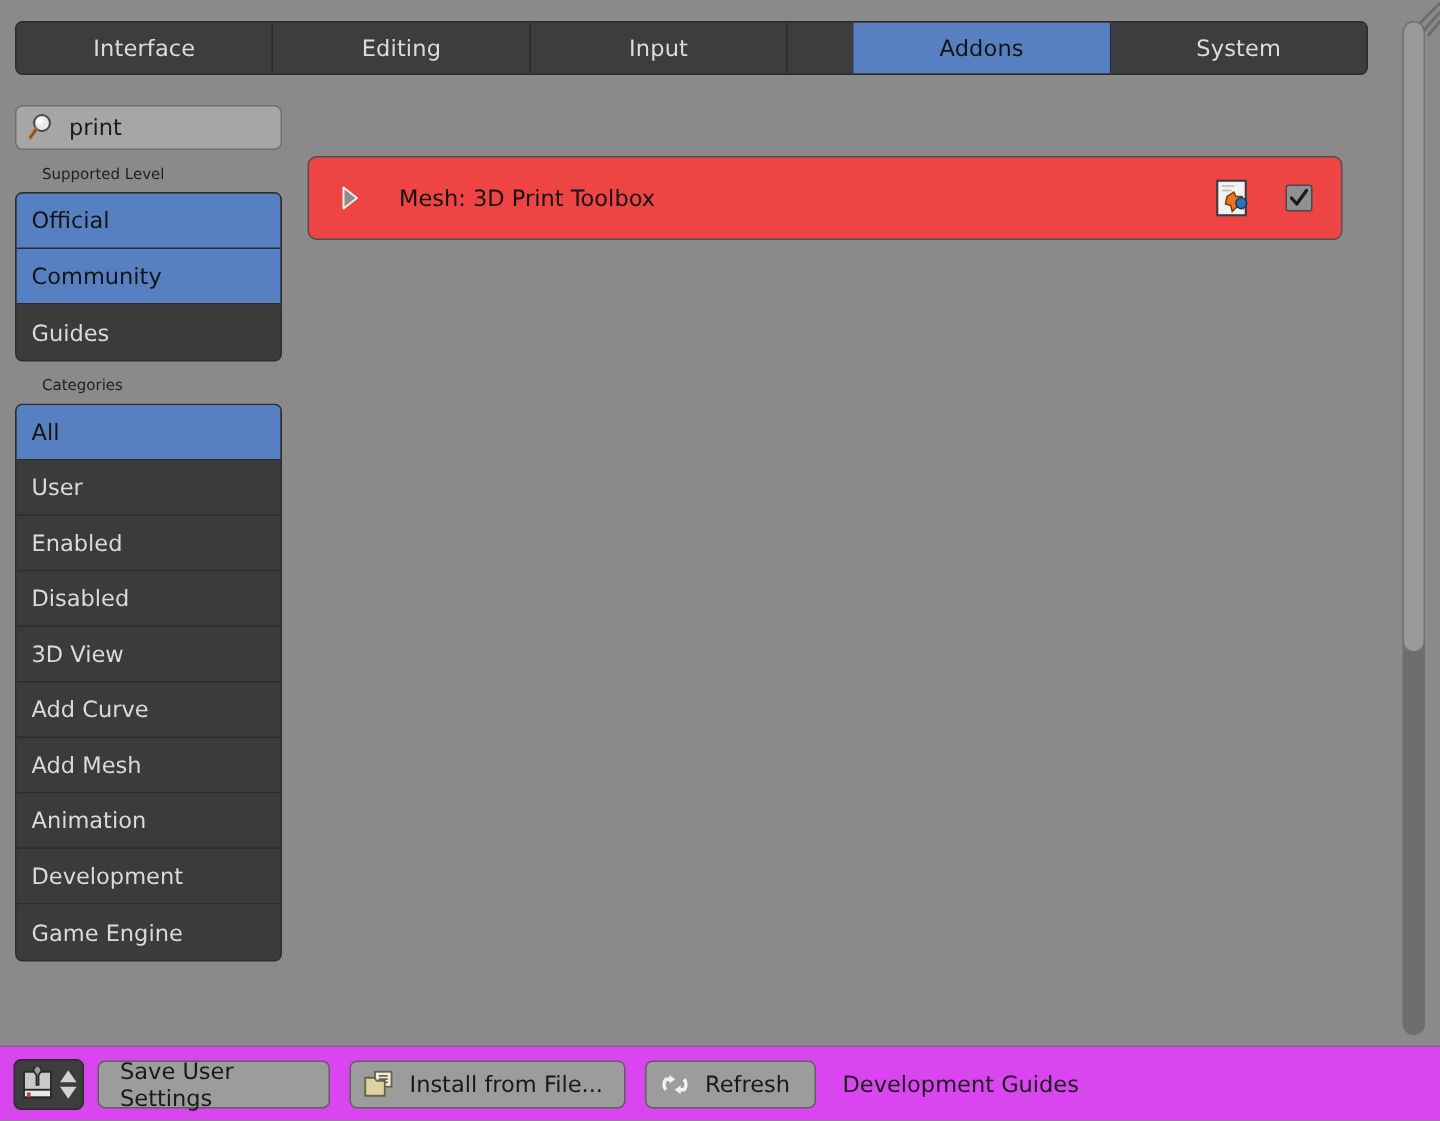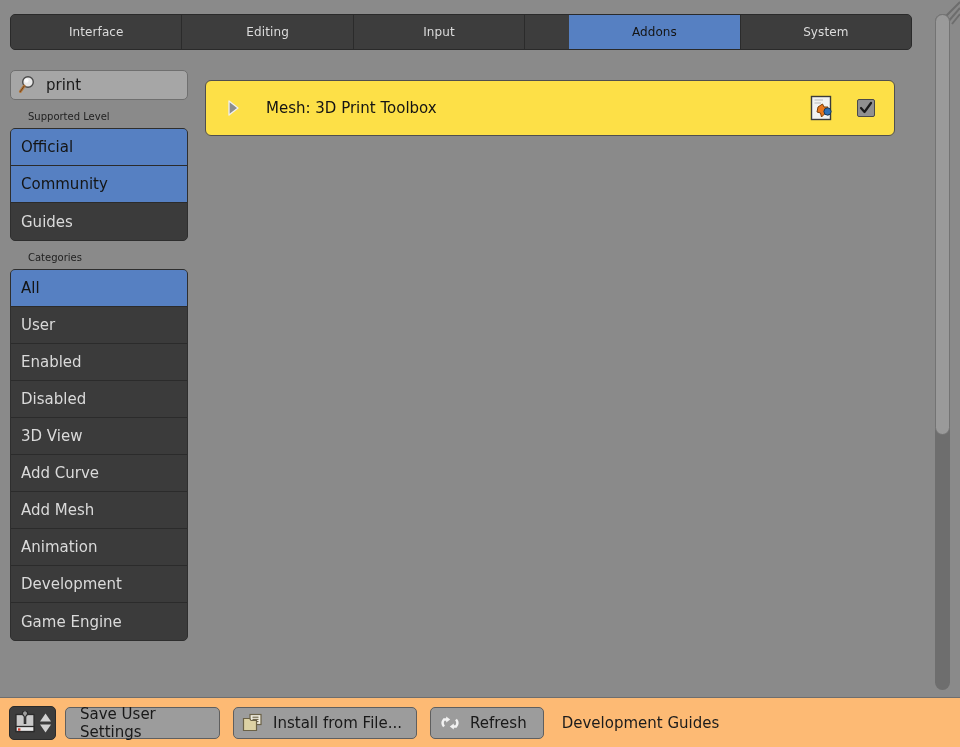--- a/index.html
+++ b/index.html
@@ -33,21 +33,21 @@
     border: 1px solid #2a2a2a;
     border-radius: 5px;
     display: flex;
     overflow: hidden;
   }
   .tab {
     flex: 1 1 0;
     display: flex;
     align-items: center;
     justify-content: center;
-    font-size: 12px;
+    font-size: 15px;
     color: #dcdcdc;
     background: #3d3d3d;
     border-right: 1px solid #2b2b2b;
     letter-spacing: .1px;
     cursor: pointer;
   }
   .tab:last-child { border-right: none; }
   .tab.active {
     background: #5680c2;
     color: #141414;
@@ -112,23 +112,23 @@
   
   #catlist-wrap {
     width: 178px;
     height: 378px;
     overflow: hidden;
   }
 
   
   #addonpanel {
     position: absolute;
-    left: 205px; top: 80px;
+    left: 205px; top: 104px;
     width: 690px; height: 56px;
-    background: #fde047;
+    background: #ef4444;
     border: 1px solid #4f4f4f;
     border-radius: 6px;
     display: flex;
     align-items: center;
   }
   #expand-tri {
     margin-left: 18px;
     width: 18px; height: 18px;
     flex: 0 0 18px;
   }
@@ -169,21 +169,21 @@
     background: #9a9a9a;
     border: 1px solid #737373;
     border-radius: 8px;
   }
 
   
   #footer {
     position: absolute;
     left: 0; bottom: 0;
     width: 960px; height: 50px;
-    background: #fdba74;
+    background: #d946ef;
     border-top: 1px solid #6e6e6e;
     display: flex;
     align-items: center;
   }
   .fbtn {
     height: 32px;
     background: #9c9c9c;
     border: 1px solid #5f5f5f;
     border-radius: 5px;
     display: flex;

